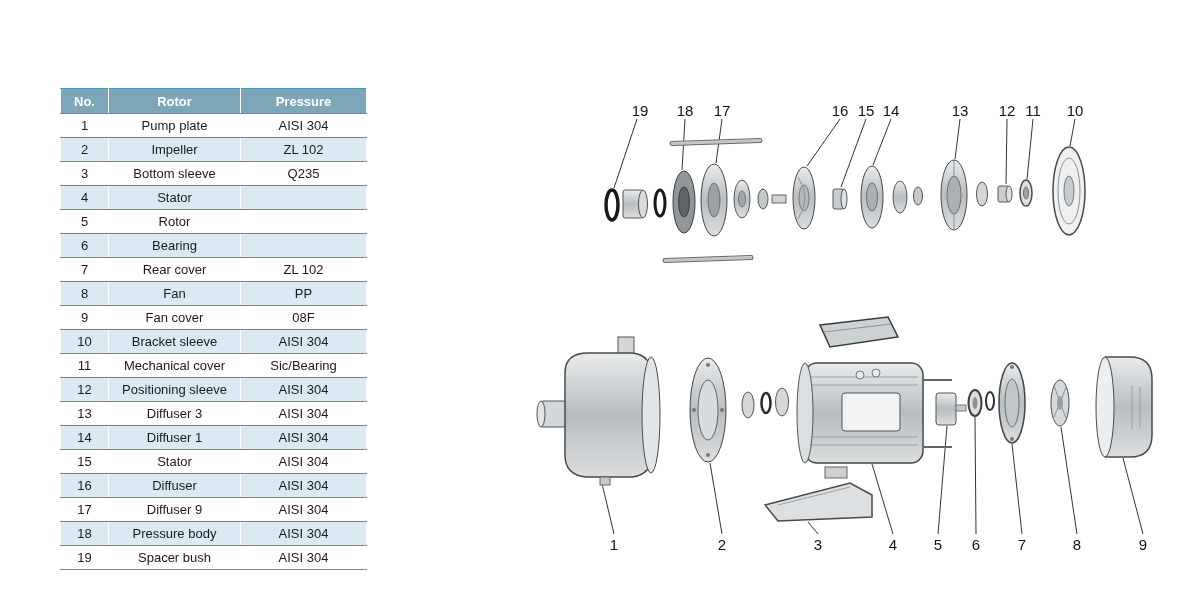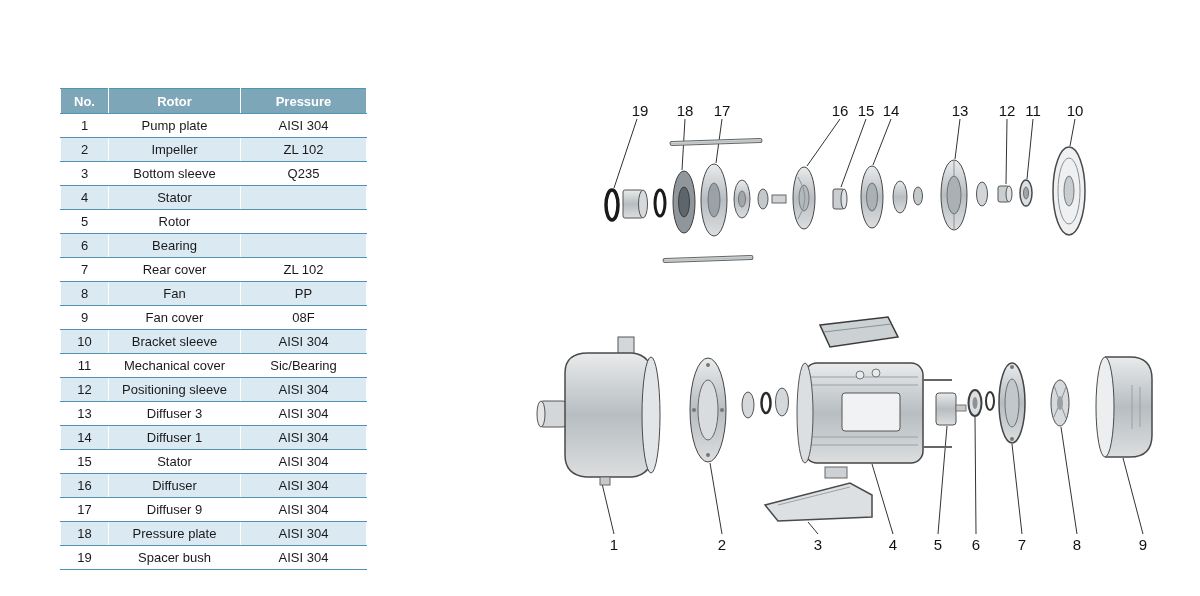--- a/index.html
+++ b/index.html
@@ -141,21 +141,21 @@
           <td>Diffuser</td>
           <td>AISI 304</td>
         </tr>
       <tr>
           <td>17</td>
           <td>Diffuser 9</td>
           <td>AISI 304</td>
         </tr>
       <tr>
           <td>18</td>
-          <td>Pressure plate</td>
+          <td>Pressure body</td>
           <td>AISI 304</td>
         </tr>
       <tr>
           <td>19</td>
           <td>Spacer bush</td>
           <td>AISI 304</td>
         </tr>
     </tbody>
   </table>
 

